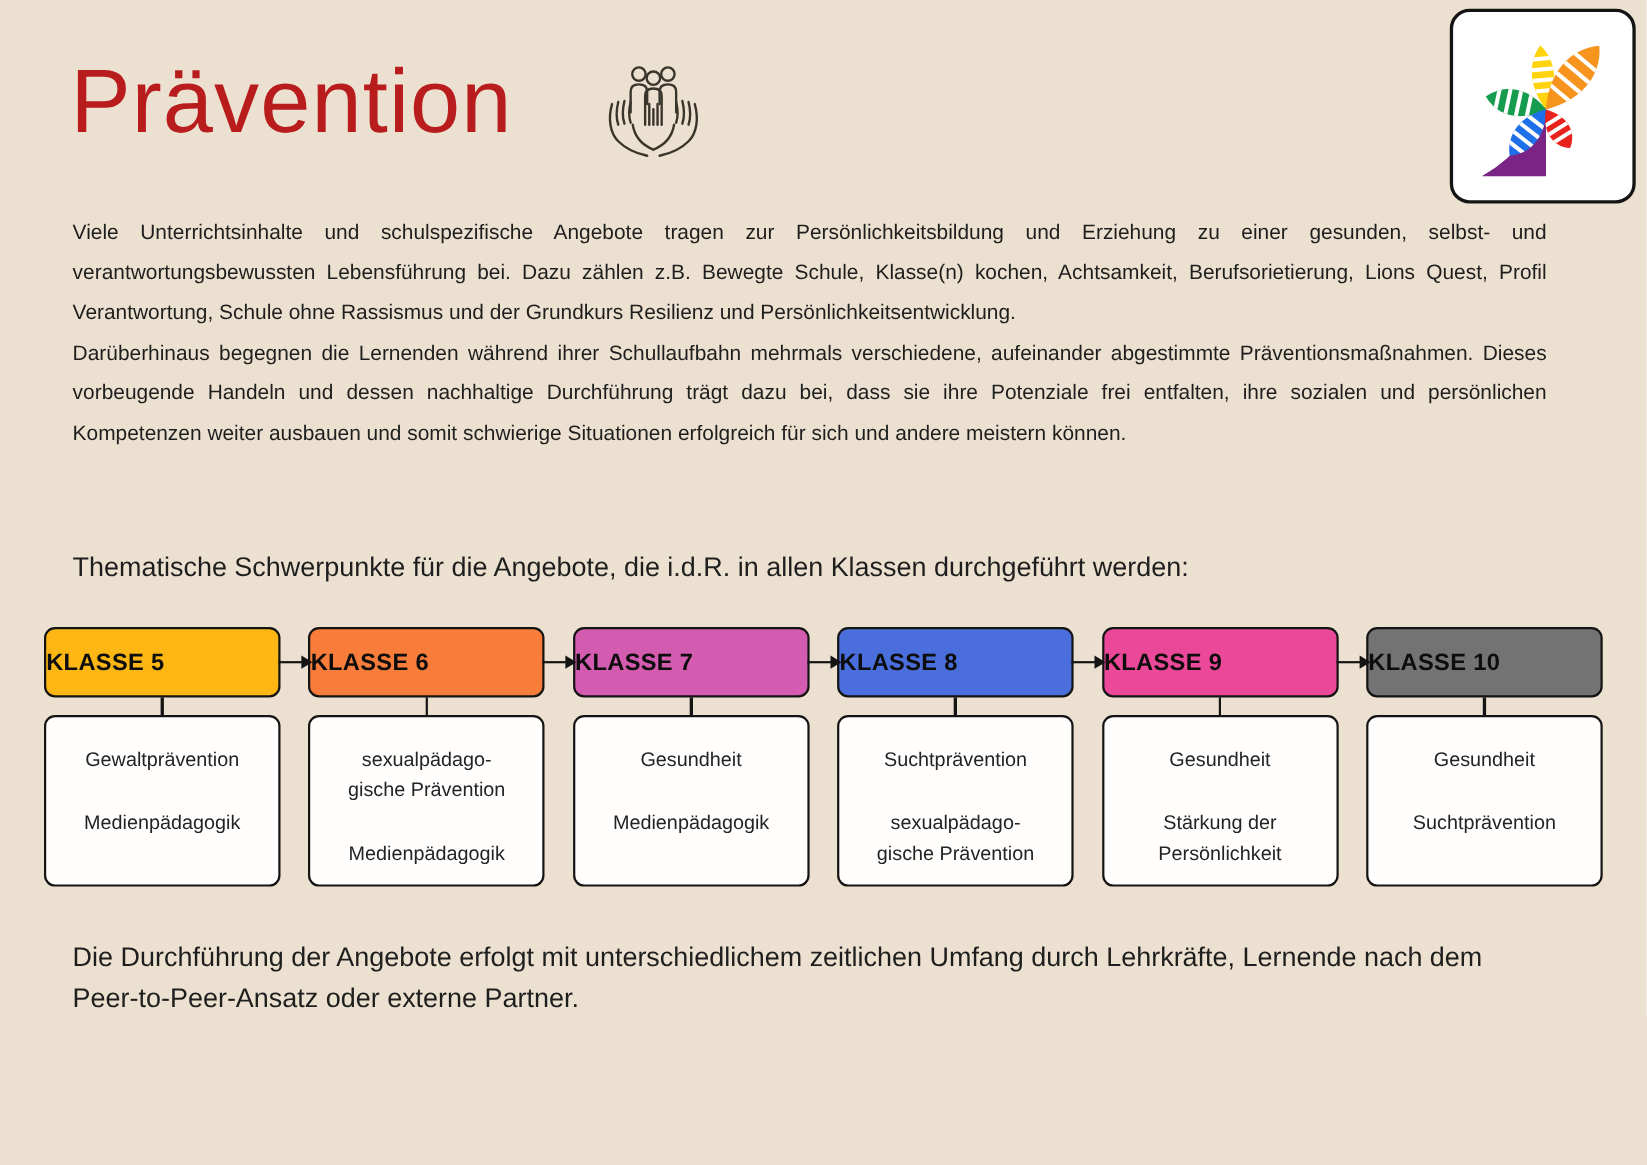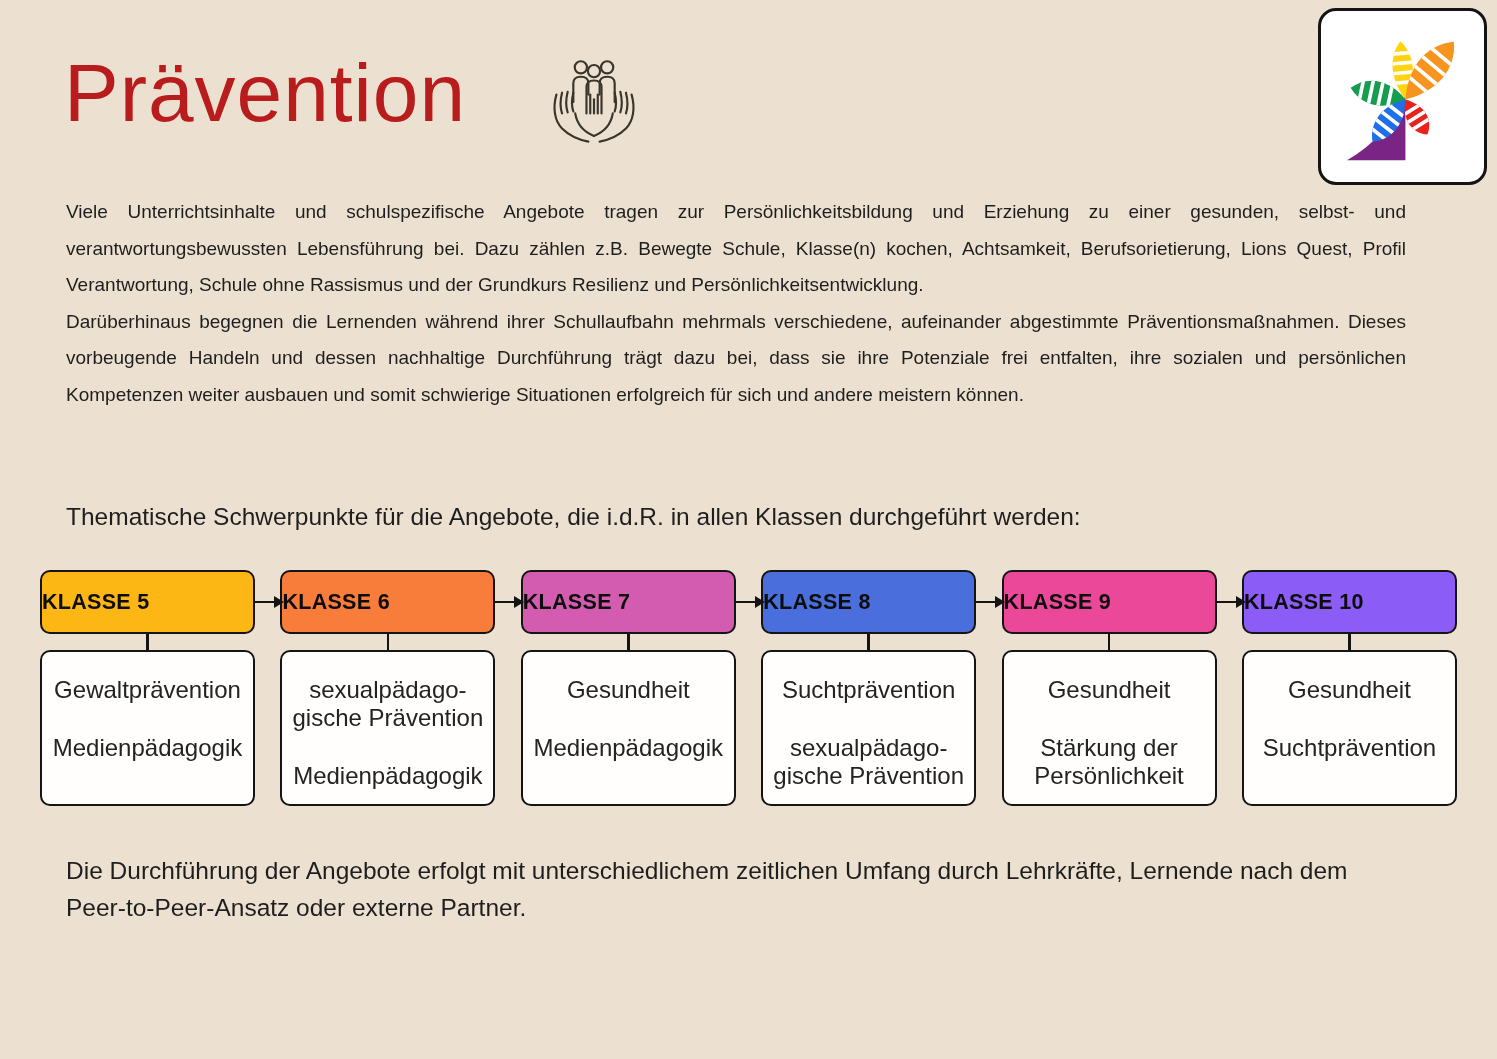--- a/index.html
+++ b/index.html
@@ -26,21 +26,21 @@
   .columns{display:flex;justify-content:space-between;height:100%;}
   .column{position:relative;width:215px;}
   .class-header{height:64px;border:2.5px solid #141414;border-radius:10px;
                 box-sizing:border-box;display:flex;align-items:center;}
   .class-label{font-size:21.5px;font-weight:700;color:#0d0d0d;letter-spacing:0.3px;}
   .vconn{position:absolute;left:calc(50% - 1.25px);top:64px;width:2.5px;height:16px;
          background:#141414;}
   .content-box{margin-top:16px;height:156px;background:#fffefd;border:2px solid #141414;
                border-radius:10px;box-sizing:border-box;padding:24px 6px 0 6px;
                text-align:center;}
-  .topic{font-size:24px;line-height:28px;color:#232323;white-space:pre-line;}
+  .topic{font-size:18px;line-height:28px;color:#232323;white-space:pre-line;}
   .topic + .topic{margin-top:30px;}
 
   .arrow{position:absolute;top:31px;height:2.4px;background:#141414;width:29px;}
   .arrow::after{content:"";position:absolute;right:-2px;top:50%;transform:translateY(-50%);
                 width:0;height:0;border-left:10px solid #141414;
                 border-top:6px solid transparent;border-bottom:6px solid transparent;}
 
   .footer-1{position:absolute;left:66px;top:852px;width:1310px;font-size:24.5px;
             line-height:37px;color:#1e1e1e;}
   .footer-2{position:absolute;left:66px;top:951px;width:1310px;font-size:24.5px;
@@ -218,21 +218,21 @@
         </div>
         <div class="vconn"></div>
         <div class="content-box">
           <div class="topic">Gesundheit</div>
           <div class="topic">Stärkung der
 Persönlichkeit</div>
         </div>
       </div>
 
       <div class="column">
-        <div class="class-header" style="background-color: #8b5cf6;">
+        <div class="class-header" style="background-color: #737373;">
           <span class="class-label">KLASSE 10</span>
         </div>
         <div class="vconn"></div>
         <div class="content-box">
           <div class="topic">Gesundheit</div>
           <div class="topic">Suchtprävention</div>
         </div>
       </div>
 
     </div>

